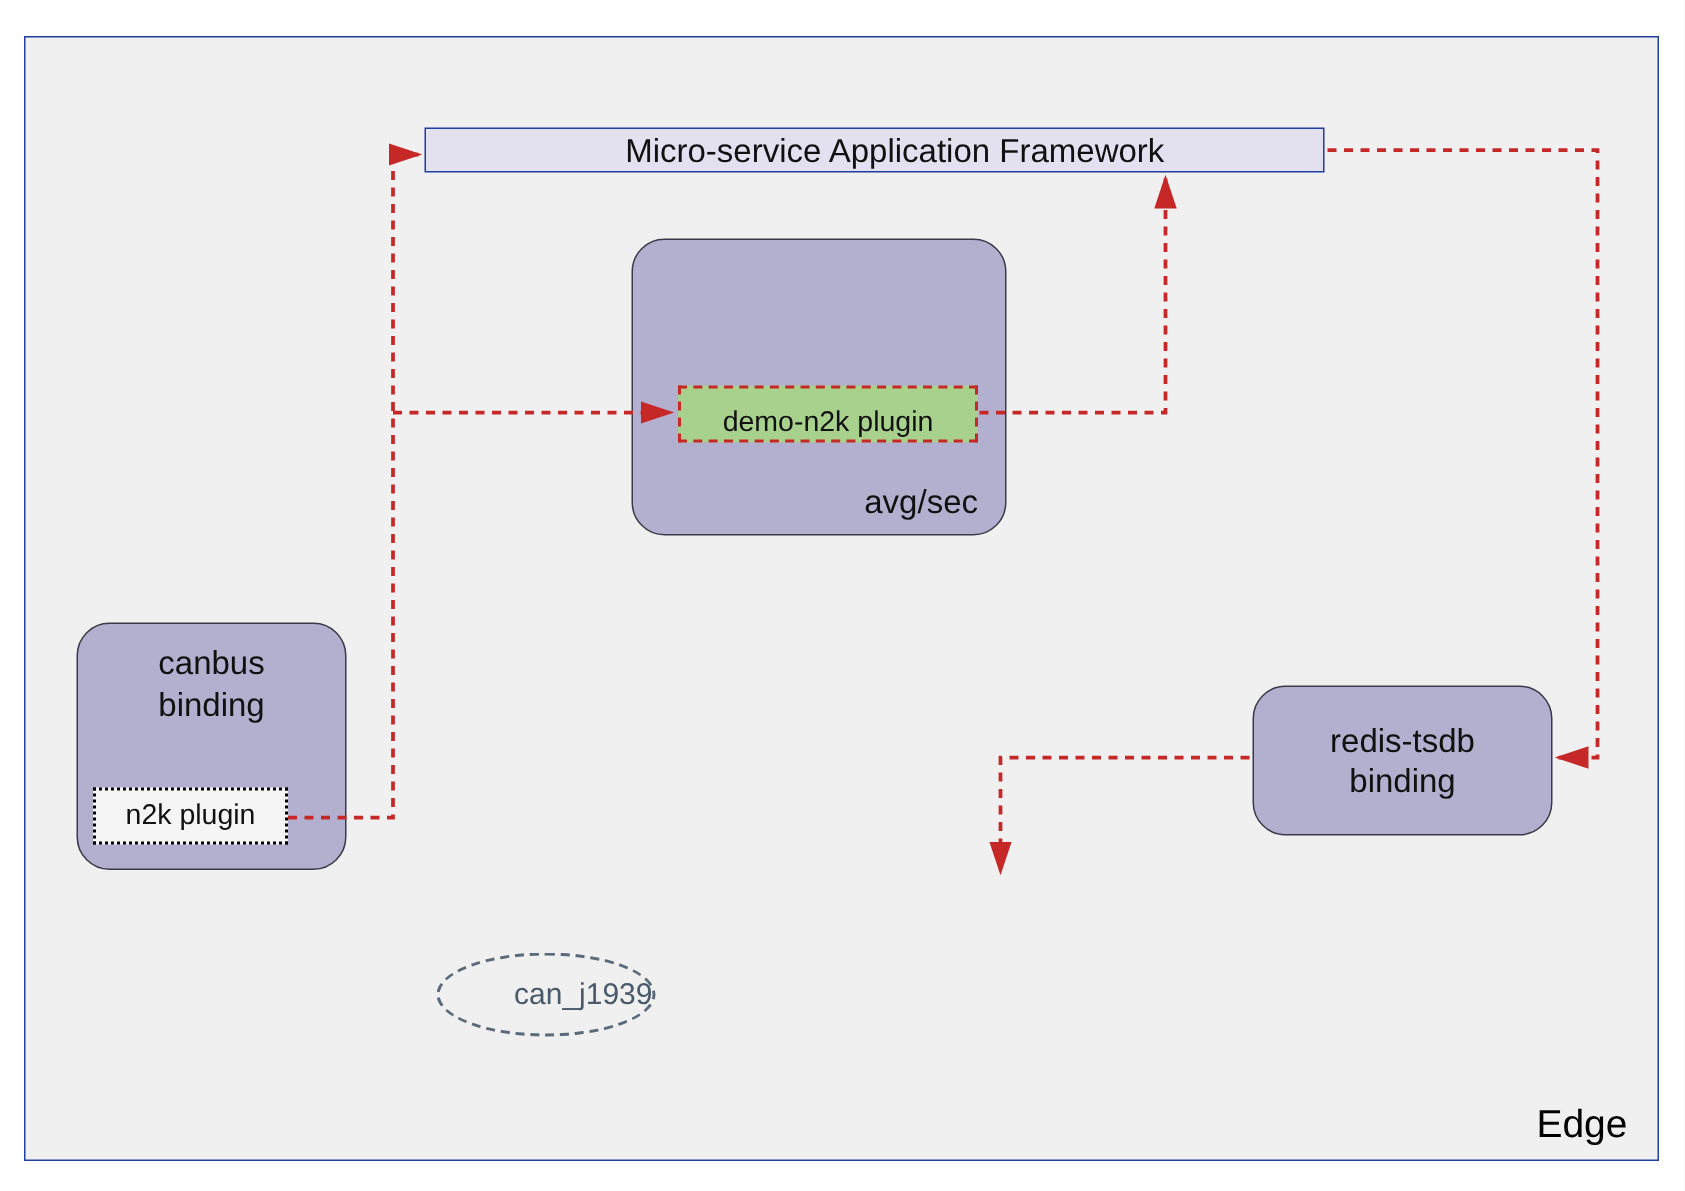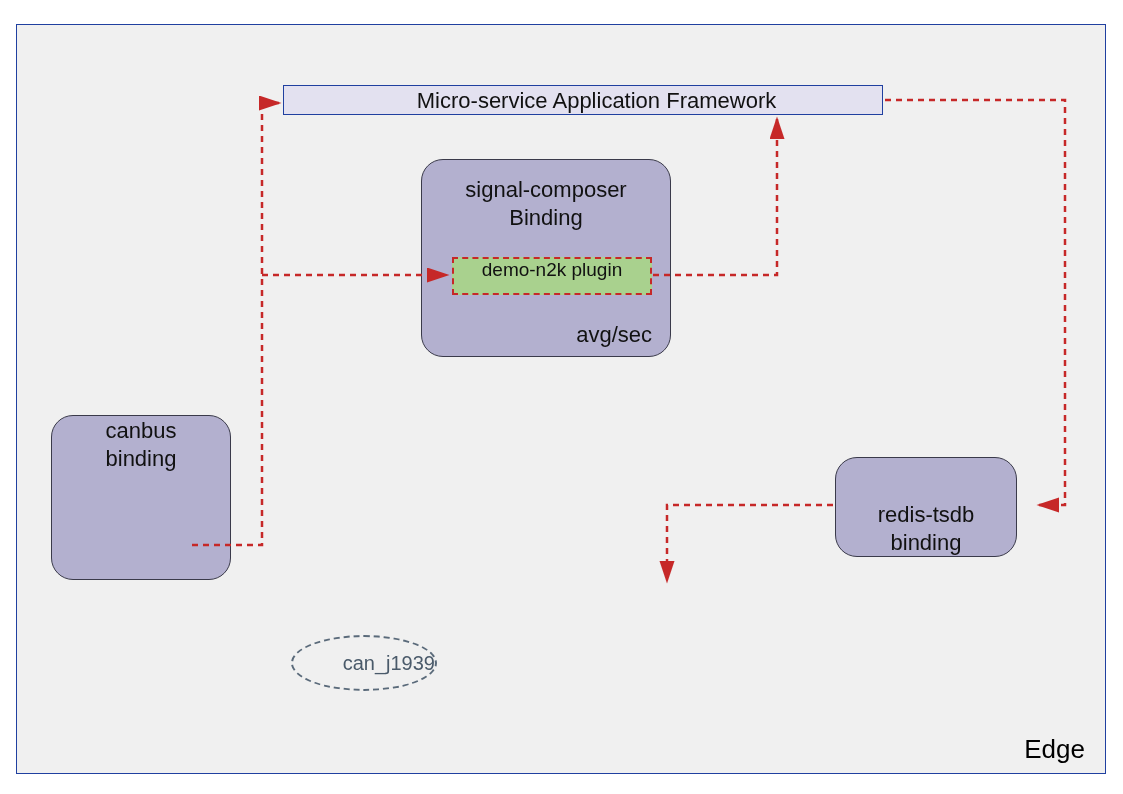--- a/index.html
+++ b/index.html
@@ -51,21 +51,21 @@
     font-size: 22px;
     color: #111;
     line-height: 30px;
     padding-left: 27px;
   }
   .canbus {
     left: 34px;
     top: 390px;
     width: 180px;
     height: 165px;
-    padding-top: 1px;
+    padding-top: 12px;
   }
   .n2k-plugin {
     position: absolute;
     left: 10px;
     bottom: 16px;
     width: 130px;
     height: 38px;
     border: 2.5px dotted #000;
     background: #f5f5f5;
     font-size: 19px;
@@ -85,36 +85,36 @@
     position: absolute;
     left: 30px;
     top: 97px;
     width: 200px;
     height: 38px;
     border: 2.5px dashed #c62828;
     background: #a9d18e;
     font-size: 19px;
     color: #111;
     display: flex;
-    align-items: flex-start;
+    align-items: flex-end;
     justify-content: center;
   }
   .avg-label {
     position: absolute;
     right: 18px;
     bottom: 8px;
     font-size: 22px;
     color: #111;
   }
   .redis-tsdb {
     left: 818px;
     top: 432px;
-    width: 182px;
+    width: 200px;
     height: 100px;
-    justify-content: flex-end;
+    justify-content: center;
   }
   .can-j1939 {
     position: absolute;
     left: 274px;
     top: 610px;
     width: 146px;
     height: 56px;
     border: 2px dashed #5a6a7a;
     border-radius: 50%;
     display: flex;
@@ -146,27 +146,26 @@
 
   <div class="framework-bar" style="left:266px; top:60px; width:600px; height:30px;">
     <span>Micro-service Application Framework</span>
   </div>
 
   <div class="node canbus">
     <div class="title">
       <span>canbus</span><br>
       <span>binding</span>
     </div>
+    <div class="n2k-plugin">
+      <span>n2k plugin</span>
+    </div>
   </div>
 
   <div class="node signal-composer">
-    <div class="title">
-      <span>signal-composer</span><br>
-      <span>Binding</span>
-    </div>
     <div class="demo-plugin">
       <span>demo-n2k plugin</span>
     </div>
     <div class="avg-label">avg/sec</div>
   </div>
 
   <div class="node redis-tsdb">
     <div class="title">
       <span>redis-tsdb</span><br>
       <span>binding</span>

